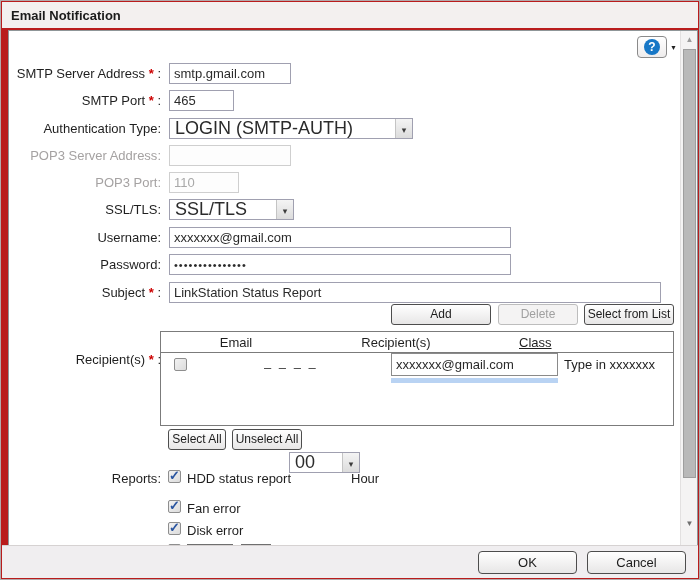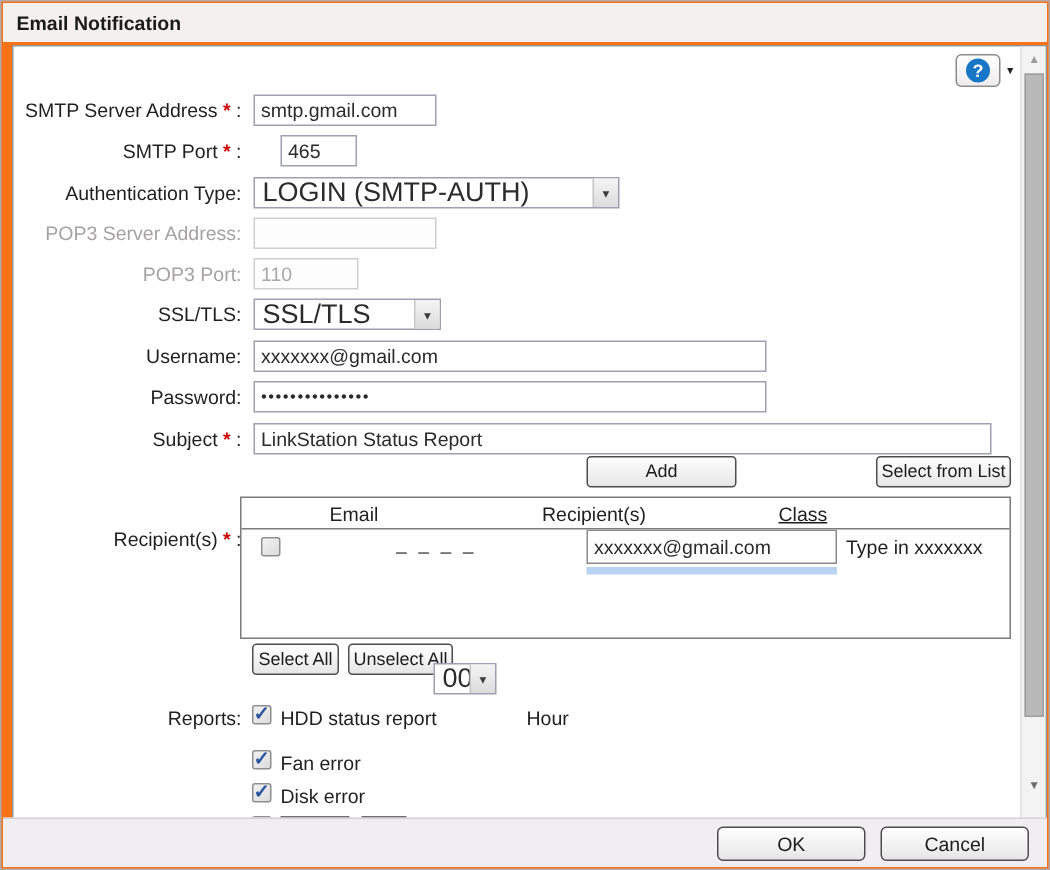--- a/index.html
+++ b/index.html
@@ -1,17 +1,17 @@
 <!DOCTYPE html>
 <html><head>
 <meta charset="utf-8">
 <style>
   * { margin:0; padding:0; box-sizing:border-box; }
   html,body { width:700px; height:580px; background:#fff; font-family:"Liberation Sans", sans-serif; }
-  .dialog { position:relative; width:700px; height:580px; background:#f97316; border:1px solid #b2a9ab; overflow:hidden; }
+  .dialog { position:relative; width:700px; height:580px; background:#b91c1c; border:1px solid #b2a9ab; overflow:hidden; }
 
   
   .titlebar { position:absolute; left:1px; top:1px; right:1px; height:26px; background:#f3f0ef; }
   .titlebar .title { position:absolute; left:9px; top:6px; font-size:13px; font-weight:bold; color:#1b1b1b; }
 
   
   .panel { position:absolute; left:7px; top:29px; width:690px; height:517px; background:#fff; border:1px solid #8f9698; overflow:hidden; }
 
   
   .help-wrap { position:absolute; left:628px; top:5px; height:22px; display:flex; align-items:center; }
@@ -98,21 +98,21 @@
       <div class="sb-down">▼</div>
     </div>
 
     <div class="row" style="top:32px">
       <label class="flabel"><span>SMTP Server Address</span><span class="req"> *</span><span> :</span></label>
       <input class="txt" style="left: 160px; width: 122px;" value="smtp.gmail.com">
     </div>
 
     <div class="row" style="top:59px">
       <label class="flabel"><span>SMTP Port</span><span class="req"> *</span><span> :</span></label>
-      <input class="txt" style="left: 160px; width: 51px; margin-left: 18px;" value="465">
+      <input class="txt" style="left: 160px; width: 65px;" value="465">
     </div>
 
     <div class="row" style="top:87px">
       <label class="flabel"><span>Authentication Type</span><span class="req"></span><span>:</span></label>
       <div class="sel" style="left:160px;width:244px">
         <span class="sel-val">LOGIN (SMTP-AUTH)</span>
         <span class="sel-btn"><span class="chev">▾</span></span>
       </div>
     </div>
 
@@ -143,20 +143,21 @@
       <label class="flabel"><span>Password</span><span>:</span></label>
       <input class="txt" style="left: 160px; width: 342px; letter-spacing: 1px; font-size: 11px;" value="•••••••••••••••">
     </div>
 
     <div class="row" style="top:251px">
       <label class="flabel"><span>Subject</span><span class="req"> *</span><span> :</span></label>
       <input class="txt" style="left: 160px; width: 492px;" value="LinkStation Status Report">
     </div>
 
     <button class="btn" style="left:382px;top:273px;width:100px">Add</button>
+    <button class="btn dis" style="left:489px;top:273px;width:80px">Delete</button>
     <button class="btn" style="left:575px;top:273px;width:90px">Select from List</button>
 
     <label class="flabel" style="top:318px"><span>Recipient(s)</span><span class="req"> *</span><span> :</span></label>
 
     <div class="rtable">
       <div class="rt-head">
         <span class="rt-h c1">Email</span>
         <span class="rt-h c2">Recipient(s)</span>
         <span class="rt-h c3">Class</span>
       </div>
@@ -171,21 +172,21 @@
 
     <button class="btn" style="left:159px;top:398px;width:58px">Select All</button>
     <button class="btn" style="left:223px;top:398px;width:70px">Unselect All</button>
 
     <label class="flabel" style="top:437px"><span>Reports</span><span>:</span></label>
 
     <span class="cb" style="left:159px;top:439px">
         <span class="ck">✓</span>
       </span>
     <span class="rlabel" style="left:178px;top:440px">HDD status report</span>
-    <div class="sel" style="left:280px;top:411px;width:42px">
+    <div class="sel" style="left:280px;top:421px;width:71px">
       <span class="sel-val">00</span>
       <span class="sel-btn"><span class="chev">▾</span></span>
     </div>
     <span class="rlabel" style="left:342px;top:440px">Hour</span>
 
     <span class="cb" style="left:159px;top:469px">
         <span class="ck">✓</span>
       </span>
     <span class="rlabel" style="left:178px;top:470px">Fan error</span>
 

